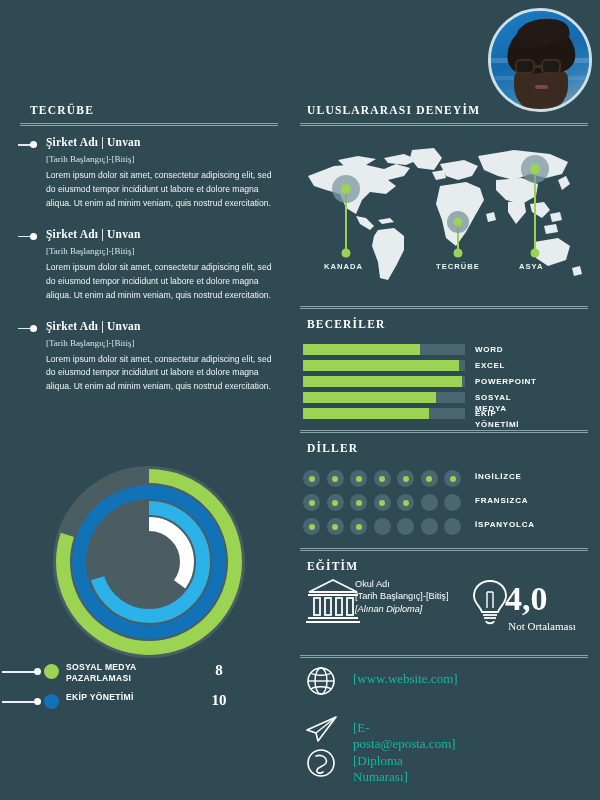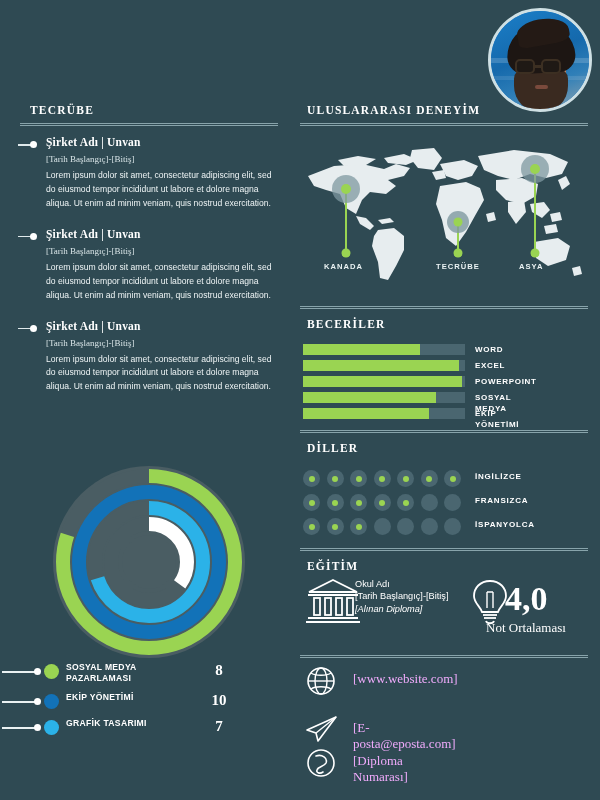--- a/index.html
+++ b/index.html
@@ -157,29 +157,29 @@
   .edu-text {
     position:absolute; left:355px; top:578px; width:110px;
     font-size:9.2px; line-height:1.35; color:#ffffff;
   }
   .edu-text .it { font-style:italic; }
   .gpa-num {
     position:absolute; left:505px; top:580px;
     font-family:"Liberation Serif", serif; font-size:34px; font-weight:700; color:#ffffff;
   }
   .gpa-cap {
-    position:absolute; left:486px; top:620px; width:80px; text-align:center;
-    font-family:"Liberation Serif", serif; font-size:13px; color:#ffffff;
+    position:absolute; left:502px; top:620px; width:80px; text-align:center;
+    font-family:"Liberation Serif", serif; font-size:11px; color:#ffffff;
   }
 
   
   .contact-row { position:absolute; left:305px; height:34px; }
   .contact-text {
     position:absolute; left:48px; top:6px;
-    font-family:"Liberation Serif", serif; font-size:13px; color:#f0abfc;
+    font-family:"Liberation Serif", serif; font-size:13px; color:#14b8a6;
   }
 </style>
 </head>
 <body>
 
 <div class="page">
 
 
   <div class="photo">
     <div class="bg"></div>
@@ -264,27 +264,20 @@
       </div>
 
       <div class="legend-row">
         <div class="lead"></div>
         <div class="leaddot"></div>
         <div class="bullet" style="background:#1272b8"></div>
         <div class="lbl">EKİP YÖNETİMİ</div>
         <div class="val">10</div>
       </div>
 
-      <div class="legend-row">
-        <div class="lead"></div>
-        <div class="leaddot"></div>
-        <div class="bullet" style="background:#2bb2e8"></div>
-        <div class="lbl">GRAFİK TASARIMI</div>
-        <div class="val">7</div>
-      </div>
 
     </div>
   </div>
 
   <div class="col-right">
 
     <div class="sec-title r-head" style="top:12px">ULUSLARARASI DENEYİM</div>
     <div class="r-rule" style="top:31px"></div>
 
     <div class="map-wrap">

